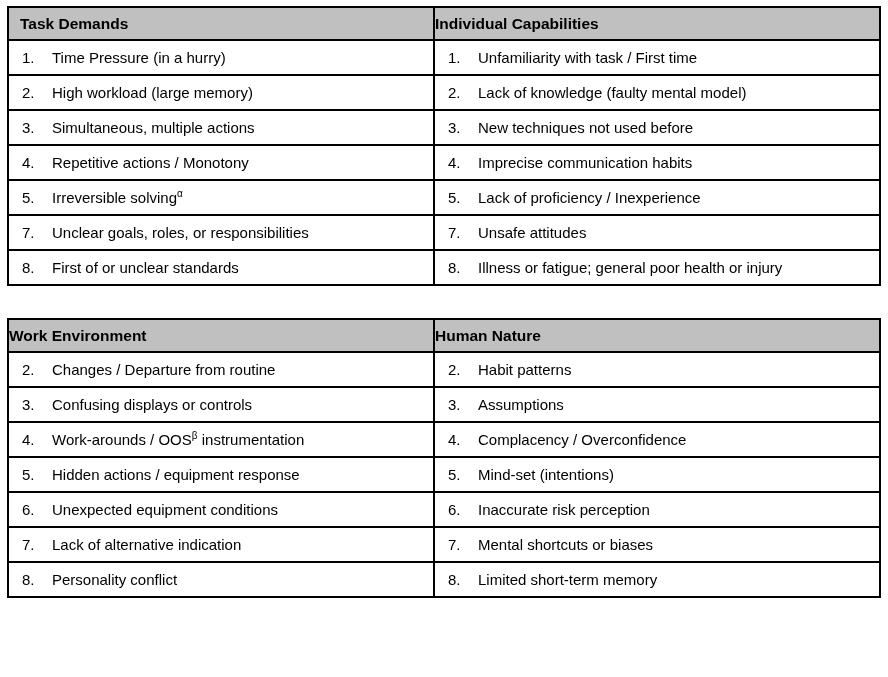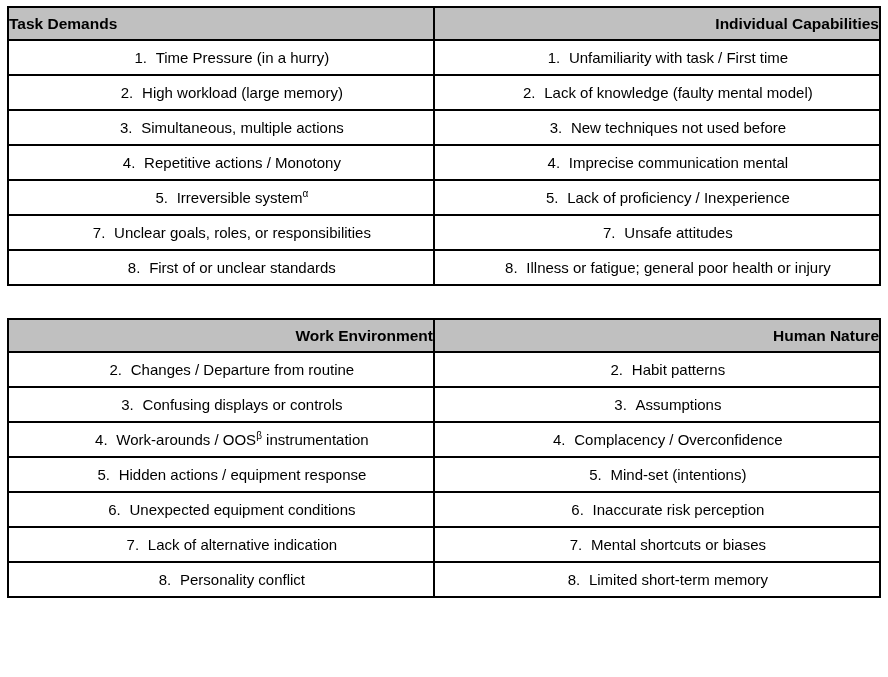--- a/index.html
+++ b/index.html
@@ -16,30 +16,29 @@
     width: 872px;
     table-layout: fixed;
   }
   table.ep.second { margin-top: 32px; border-radius: 28px; }
   th, td {
     border: 2px solid #000000;
     padding: 0;
     overflow: hidden;
     white-space: nowrap;
     vertical-align: middle;
-    text-align: center;
   }
   th {
     background: #c0c0c0;
     height: 31px;
     font-size: 15.5px;
     font-weight: bold;
-    text-align: right;
+    text-align: left;
   }
-  th.left { text-align: left; }
+  th.left { text-align: left; padding-left: 11px; }
   td { height: 33px; font-size: 15px; background: #ffffff; }
   .num {
     display: inline-block;
     width: 30px;
     padding-left: 13px;
   }
   sup { font-size: 10px; line-height: 0; }
 </style>
 </head>
 <body>
@@ -63,24 +62,24 @@
     <tr>
       <td><span class="num">2.</span><span><span>High workload (large memory)</span></span></td>
       <td><span class="num">2.</span><span><span>Lack of knowledge (faulty mental model)</span></span></td>
     </tr>
     <tr>
       <td><span class="num">3.</span><span><span>Simultaneous, multiple actions</span></span></td>
       <td><span class="num">3.</span><span><span>New techniques not used before</span></span></td>
     </tr>
     <tr>
       <td><span class="num">4.</span><span><span>Repetitive actions / Monotony</span></span></td>
-      <td><span class="num">4.</span><span><span>Imprecise communication mental</span></span></td>
+      <td><span class="num">4.</span><span><span>Imprecise communication habits</span></span></td>
     </tr>
     <tr>
-      <td><span class="num">5.</span><span><span>Irreversible system</span><sup>α</sup></span></td>
+      <td><span class="num">5.</span><span><span>Irreversible solving</span><sup>α</sup></span></td>
       <td><span class="num">5.</span><span><span>Lack of proficiency / Inexperience</span></span></td>
     </tr>
     <tr>
       <td><span class="num">7.</span><span><span>Unclear goals, roles, or responsibilities</span></span></td>
       <td><span class="num">7.</span><span><span>Unsafe attitudes</span></span></td>
     </tr>
     <tr>
       <td><span class="num">8.</span><span><span>First of or unclear standards</span></span></td>
       <td><span class="num">8.</span><span><span>Illness or fatigue; general poor health or injury</span></span></td>
     </tr>

